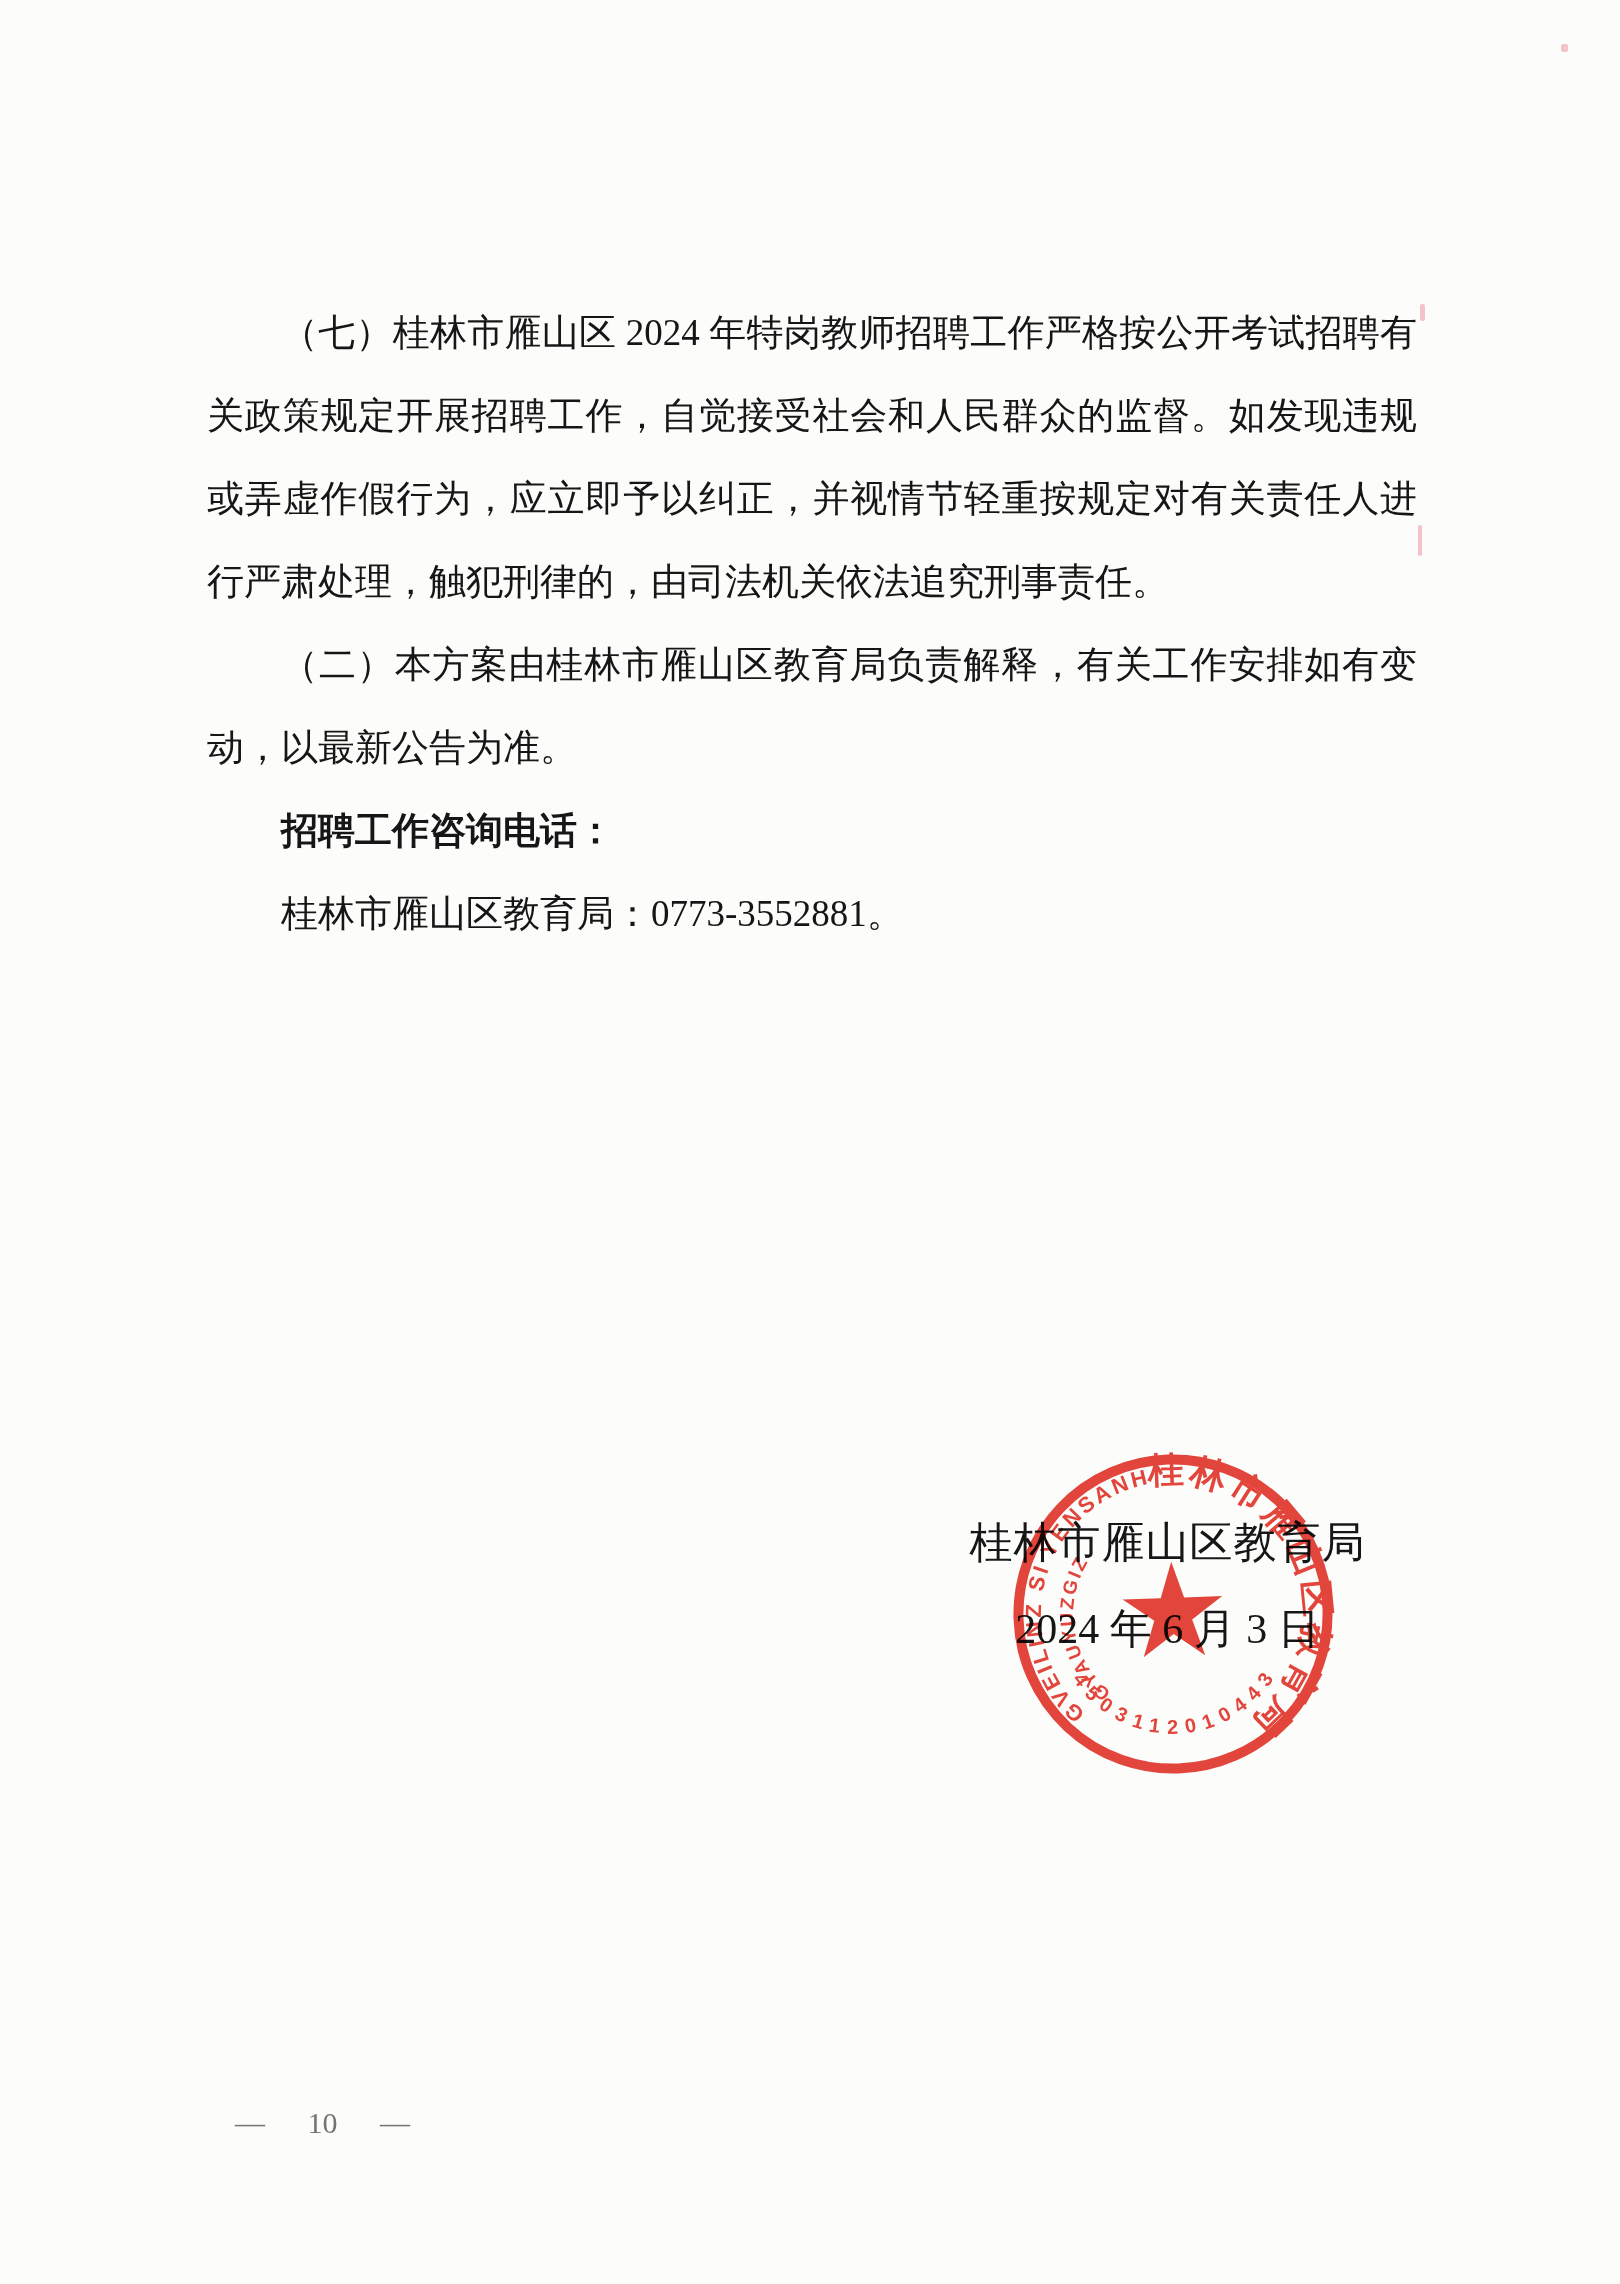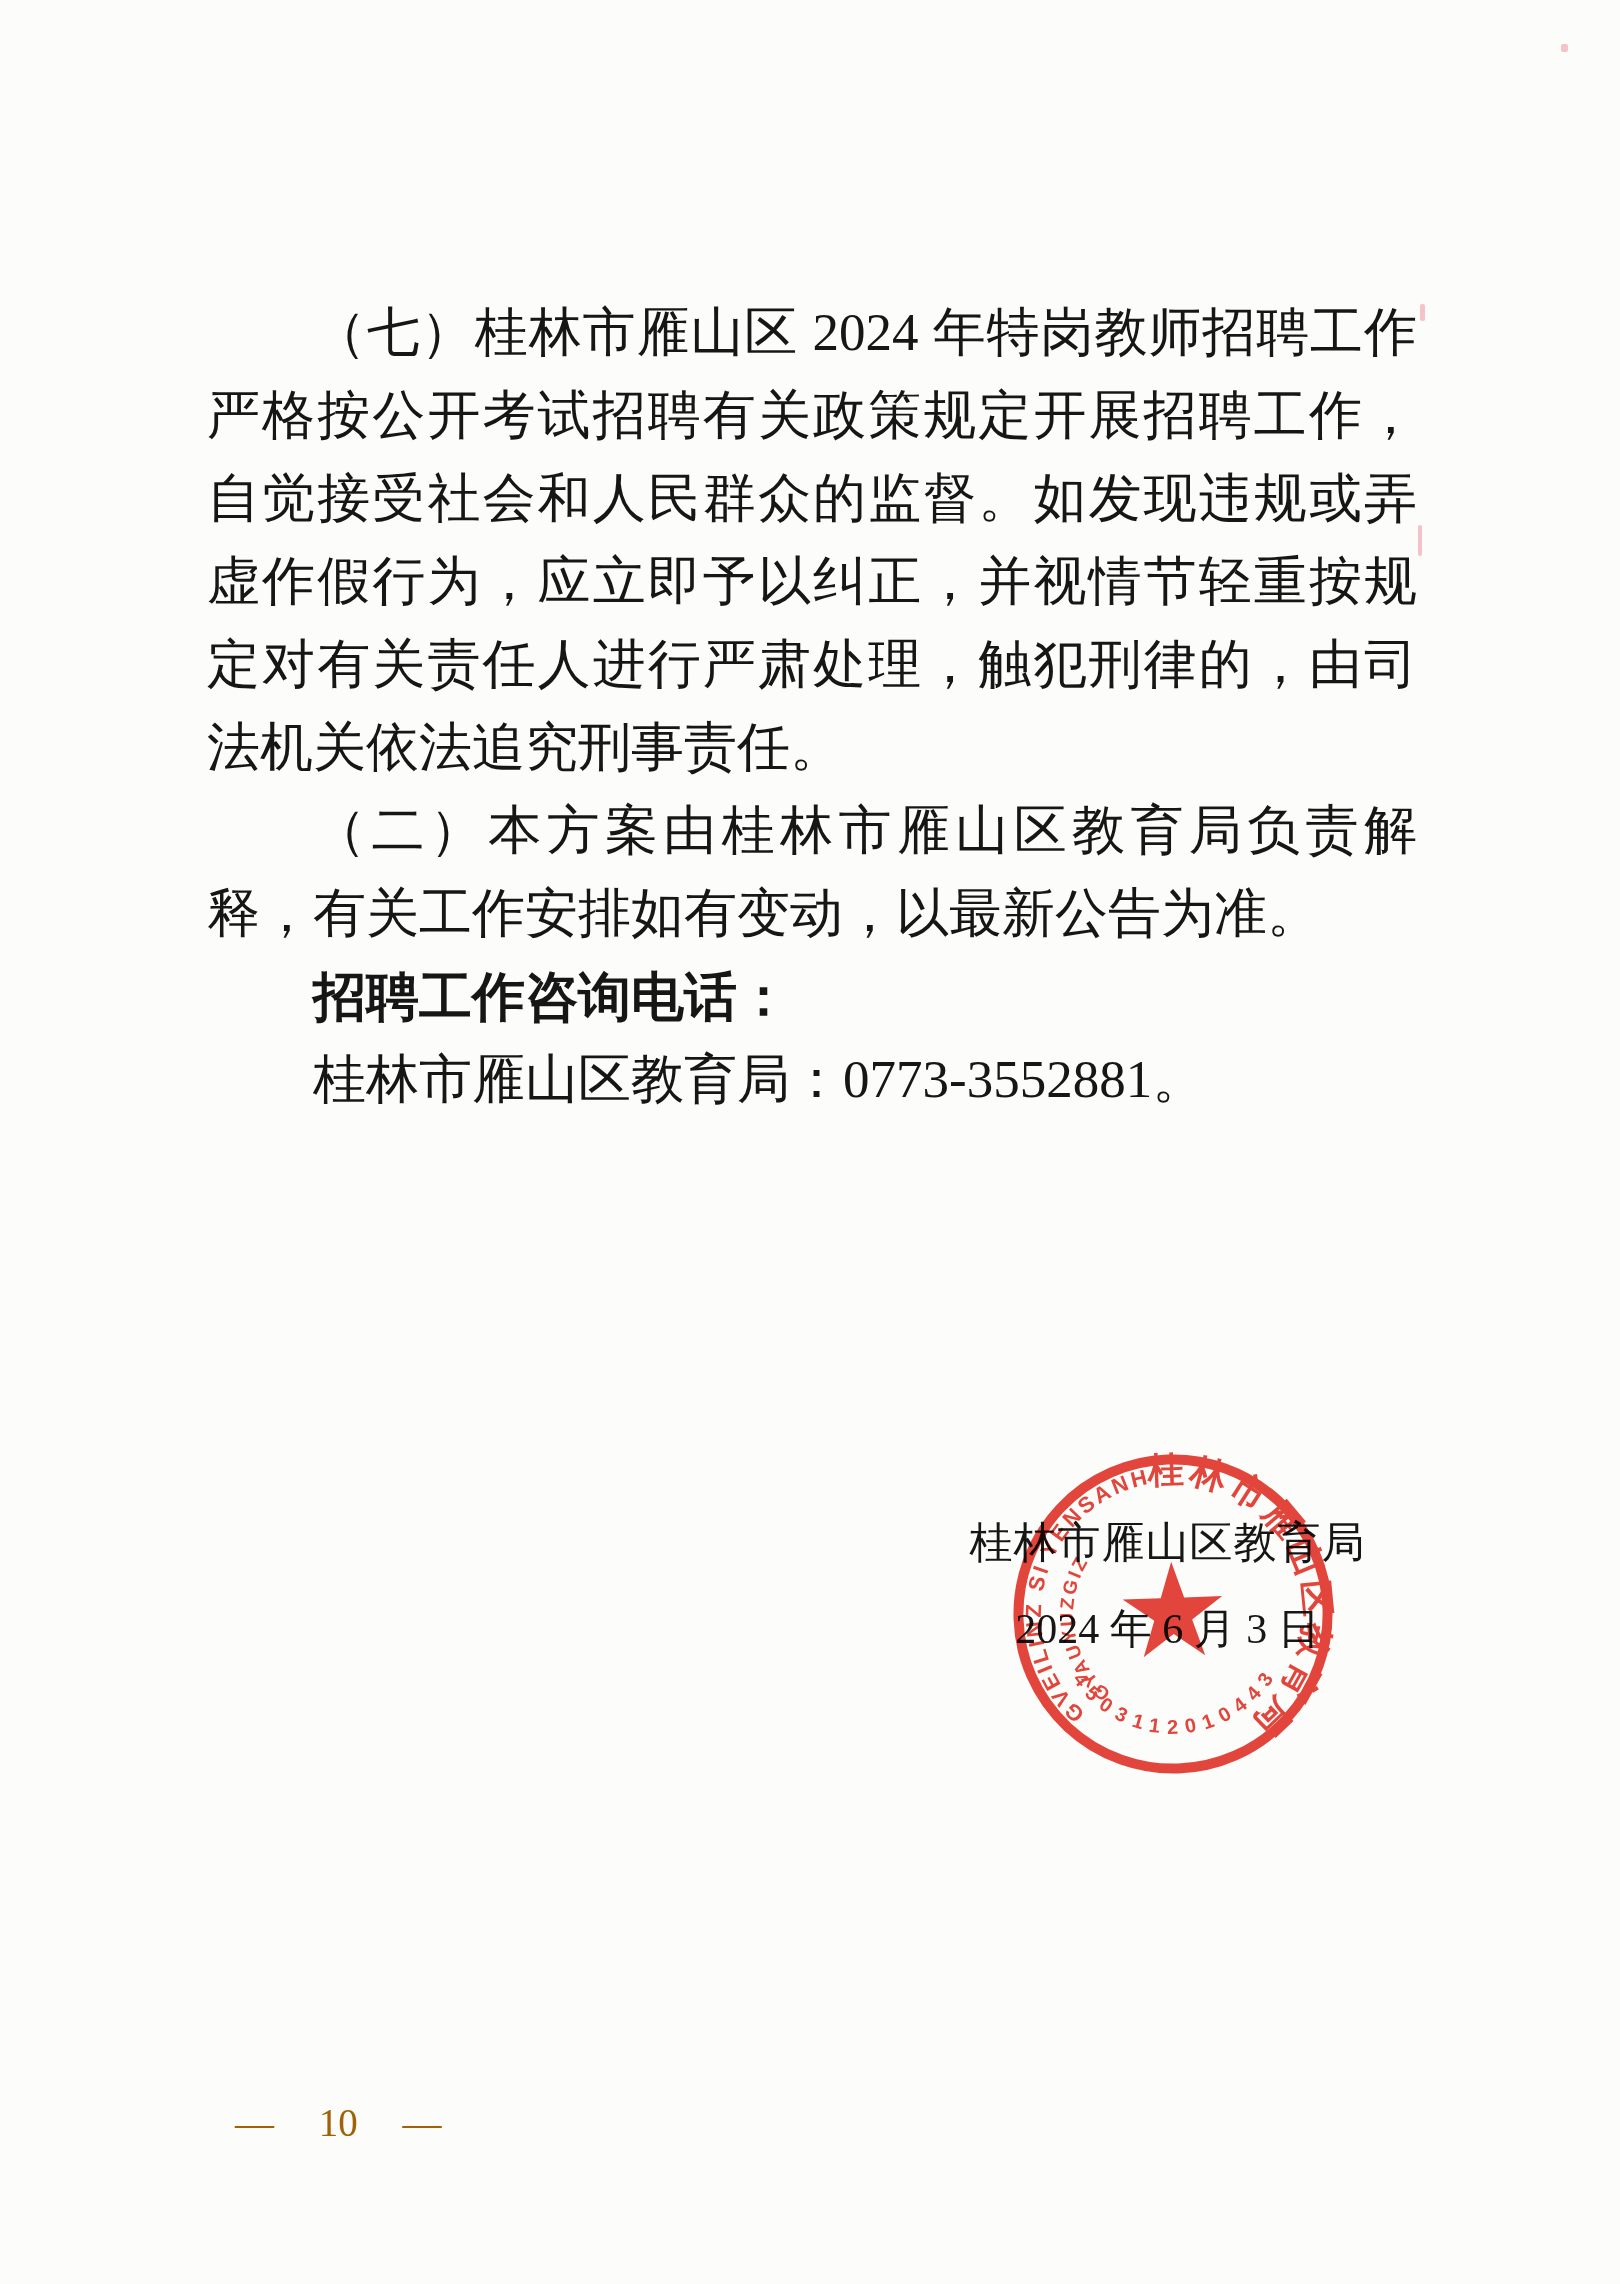--- a/index.html
+++ b/index.html
@@ -13,21 +13,21 @@
     color: #161616;
   }
   .body-text {
     position: absolute;
     left: 207px;
     top: 291px;
     width: 1210px;
   }
   .para {
     margin: 0;
-    font-size: 53px;
+    font-size: 37px;
     line-height: 83px;
     text-align: justify;
     text-justify: inter-character;
     text-indent: 2em;
     letter-spacing: 0px;
     word-break: break-all;
   }
   .serif { font-family: "Liberation Serif", "DejaVu Serif", serif; }
   .heading-sans {
     font-family: "Liberation Sans", "DejaVu Sans", sans-serif;
@@ -64,24 +64,24 @@
   }
   .seal text {
     font-family: "Liberation Sans", "DejaVu Sans", sans-serif;
     font-weight: bold;
     fill: #e3362b;
   }
   .footer {
     position: absolute;
     left: 235px;
     top: 2093px;
-    font-size: 39px;
+    font-size: 30px;
     line-height: 60px;
     word-spacing: 35px;
-    color: #a16207;
+    color: #737373;
     font-family: "Liberation Serif", "DejaVu Serif", serif;
   }
   .artifact {
     position: absolute;
     background: #ef7d8e;
     opacity: 0.45;
     border-radius: 2px;
   }
   .artifact.a1 { left: 1420px; top: 304px;  width: 4.5px;  height: 17px; }
   .artifact.a2 { left: 1418px; top: 525px; width: 4px;  height: 31px; }

